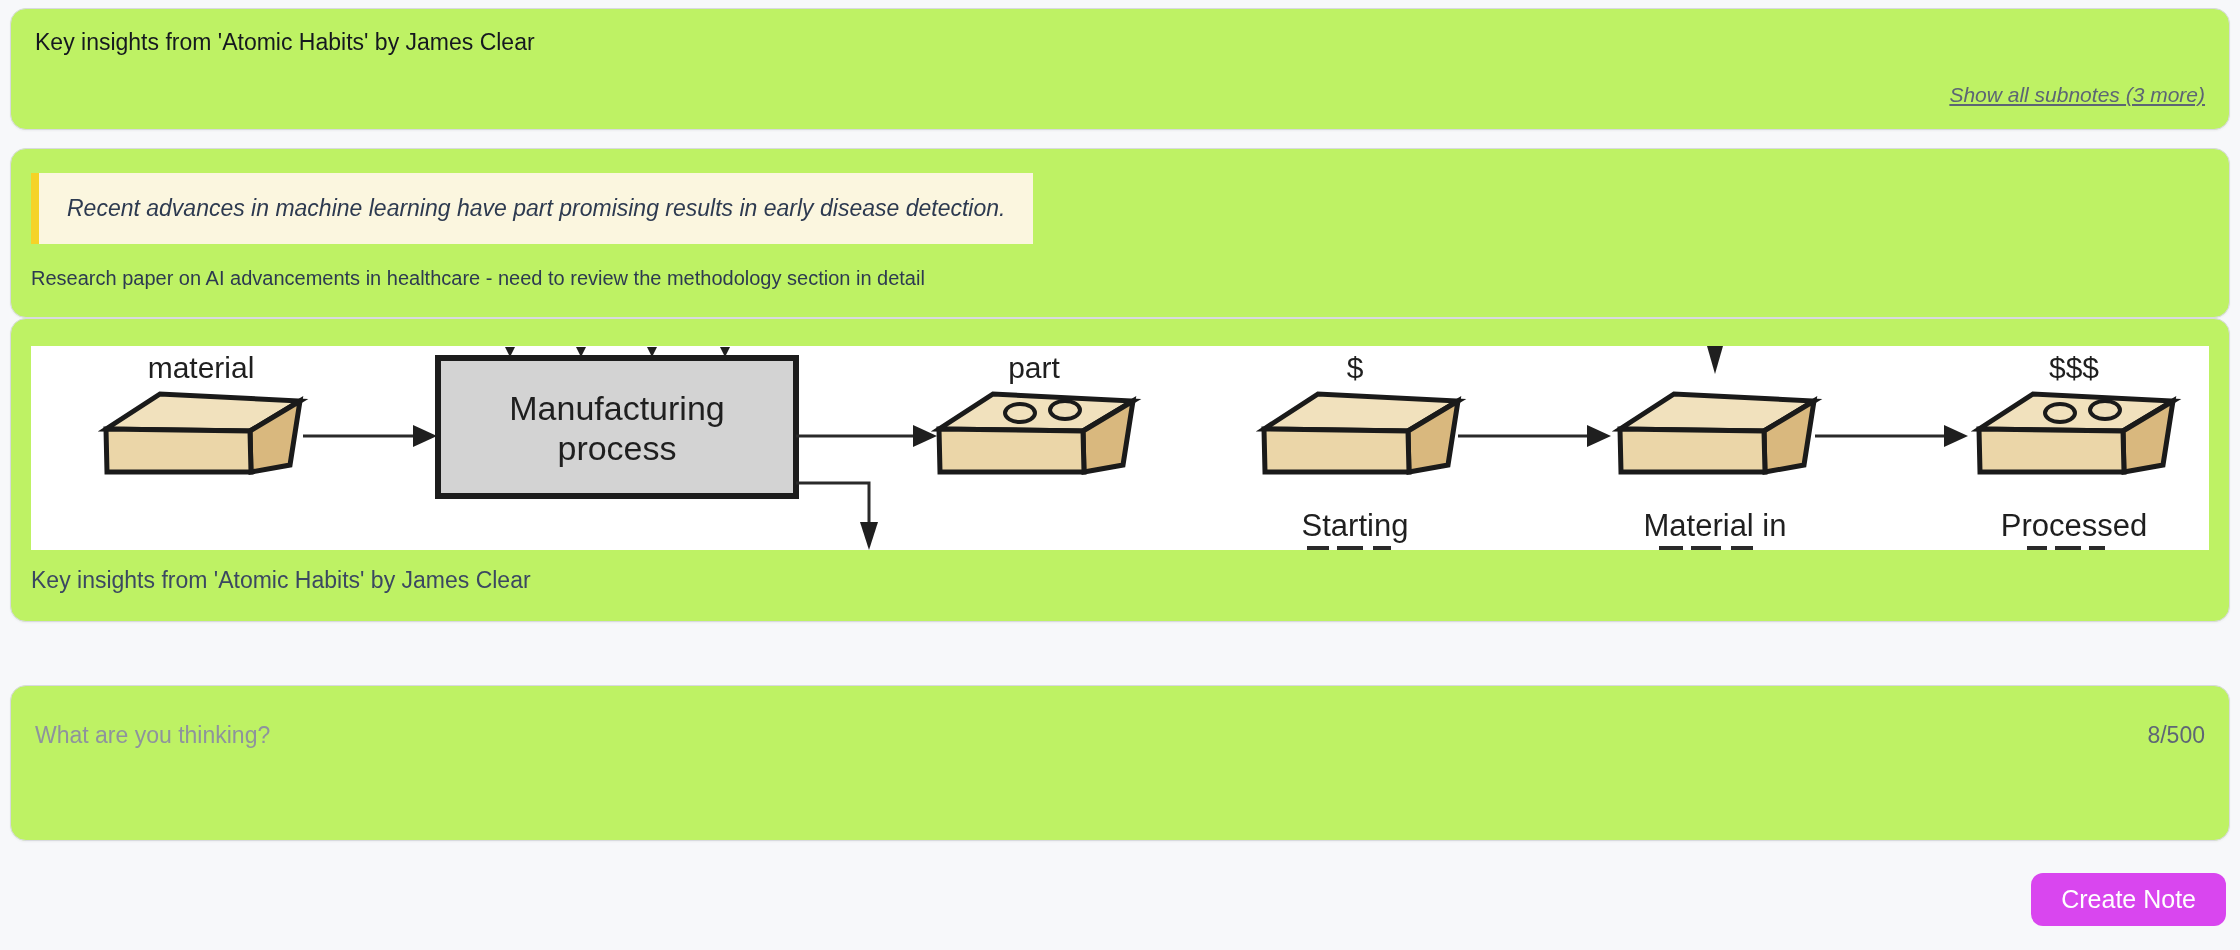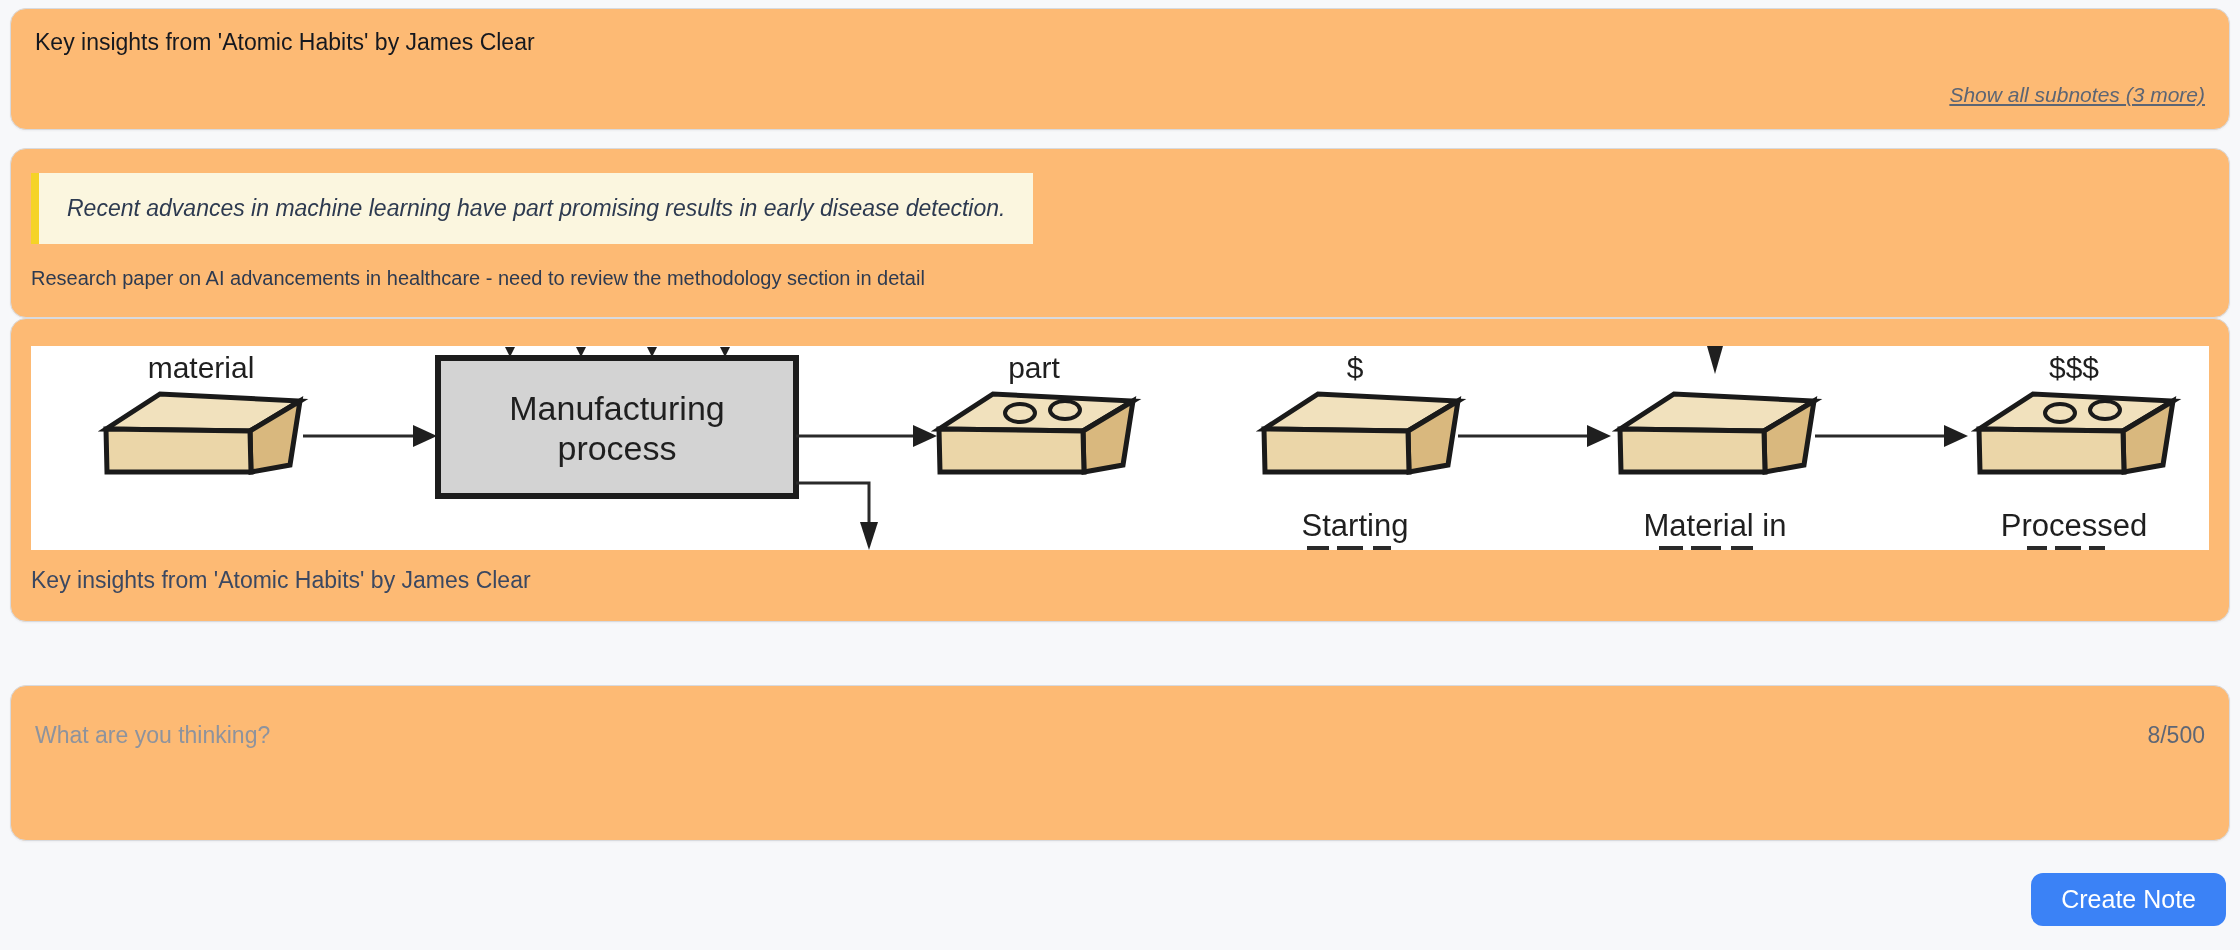--- a/index.html
+++ b/index.html
@@ -7,21 +7,21 @@
   body {
     width: 2240px; height: 950px;
     background: #f7f8fa;
     font-family: "Liberation Sans", sans-serif;
     overflow: hidden;
     position: relative;
   }
   .page { position: absolute; inset: 0; padding: 8px 10px 0; }
 
   .card {
-    background: #fdba74;
+    background: #bef264;
     border: 1px solid #d8dade;
     border-radius: 16px;
     box-shadow: 0 1px 2px rgba(30,35,50,0.05);
   }
 
   
   .card-note {
     height: 122px;
     padding: 20px 24px 22px 24px;
     display: flex; flex-direction: column; justify-content: space-between;
@@ -71,21 +71,21 @@
     background: transparent; border: none; outline: none; resize: none;
     font-family: "Liberation Sans", sans-serif;
     font-size: 23px; color: #2d3a50; padding: 0;
   }
   .composer textarea::placeholder { color: #8e939d; }
   .char-count { font-size: 23px; color: #5e6675; margin-left: 24px; white-space: nowrap; }
 
   
   .actions { margin-top: 32px; display: flex; justify-content: flex-end; padding-right: 4px; }
   .create-btn {
-    background: #3b82f6; color: #ffffff;
+    background: #d946ef; color: #ffffff;
     border: none; border-radius: 12px;
     height: 53px; min-width: 190px; padding: 0 30px;
     font-family: "Liberation Sans", sans-serif;
     font-size: 25px; cursor: pointer;
   }
 </style>
 </head>
 <body>
 
 <div class="page">

